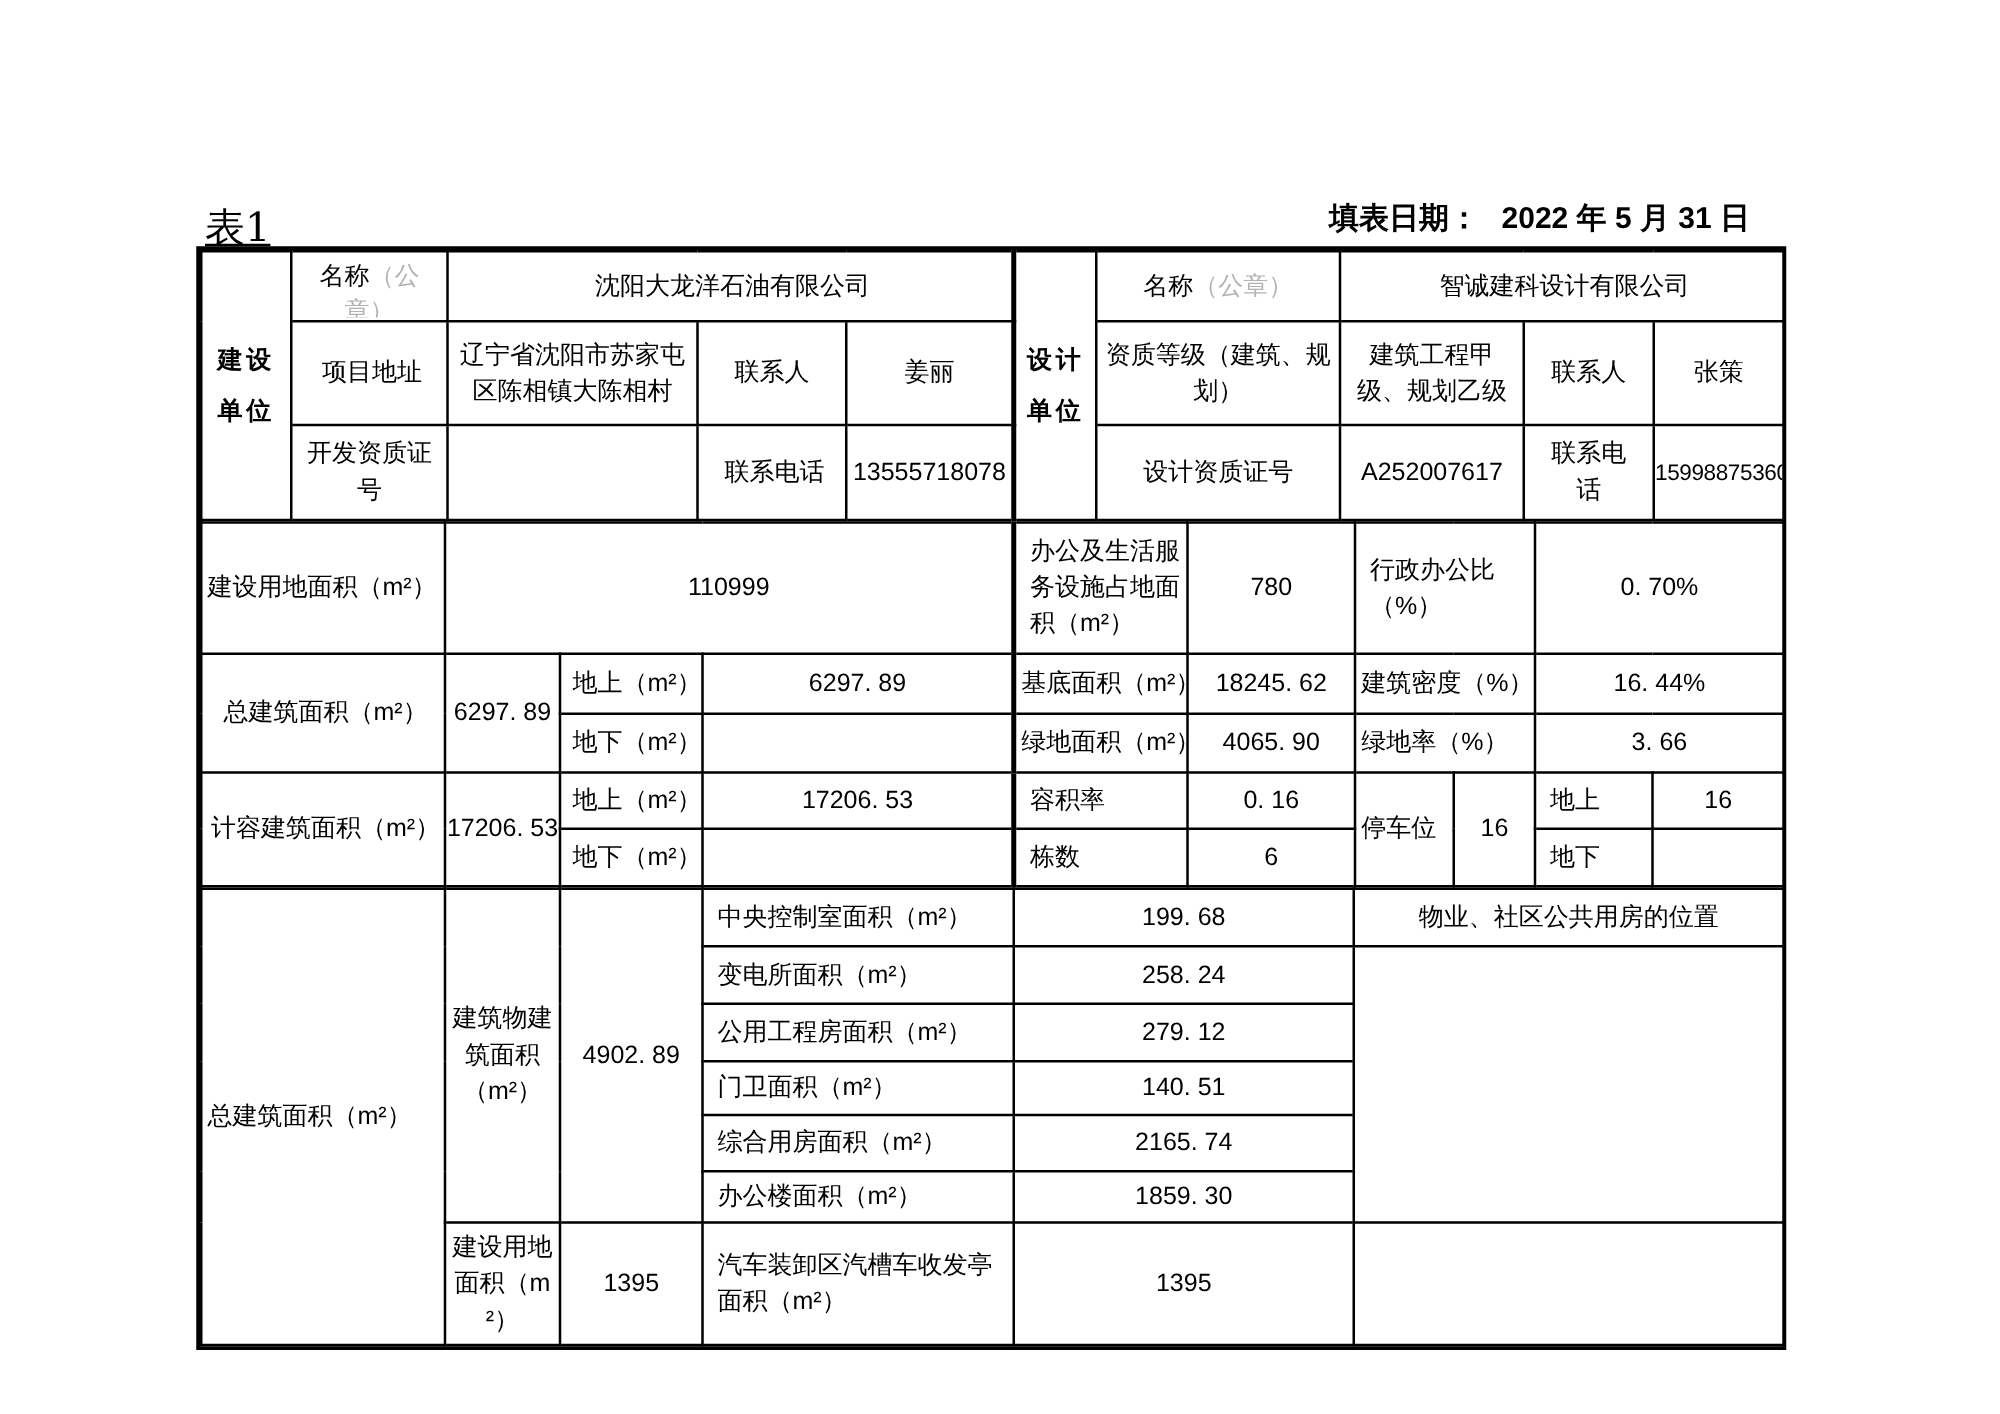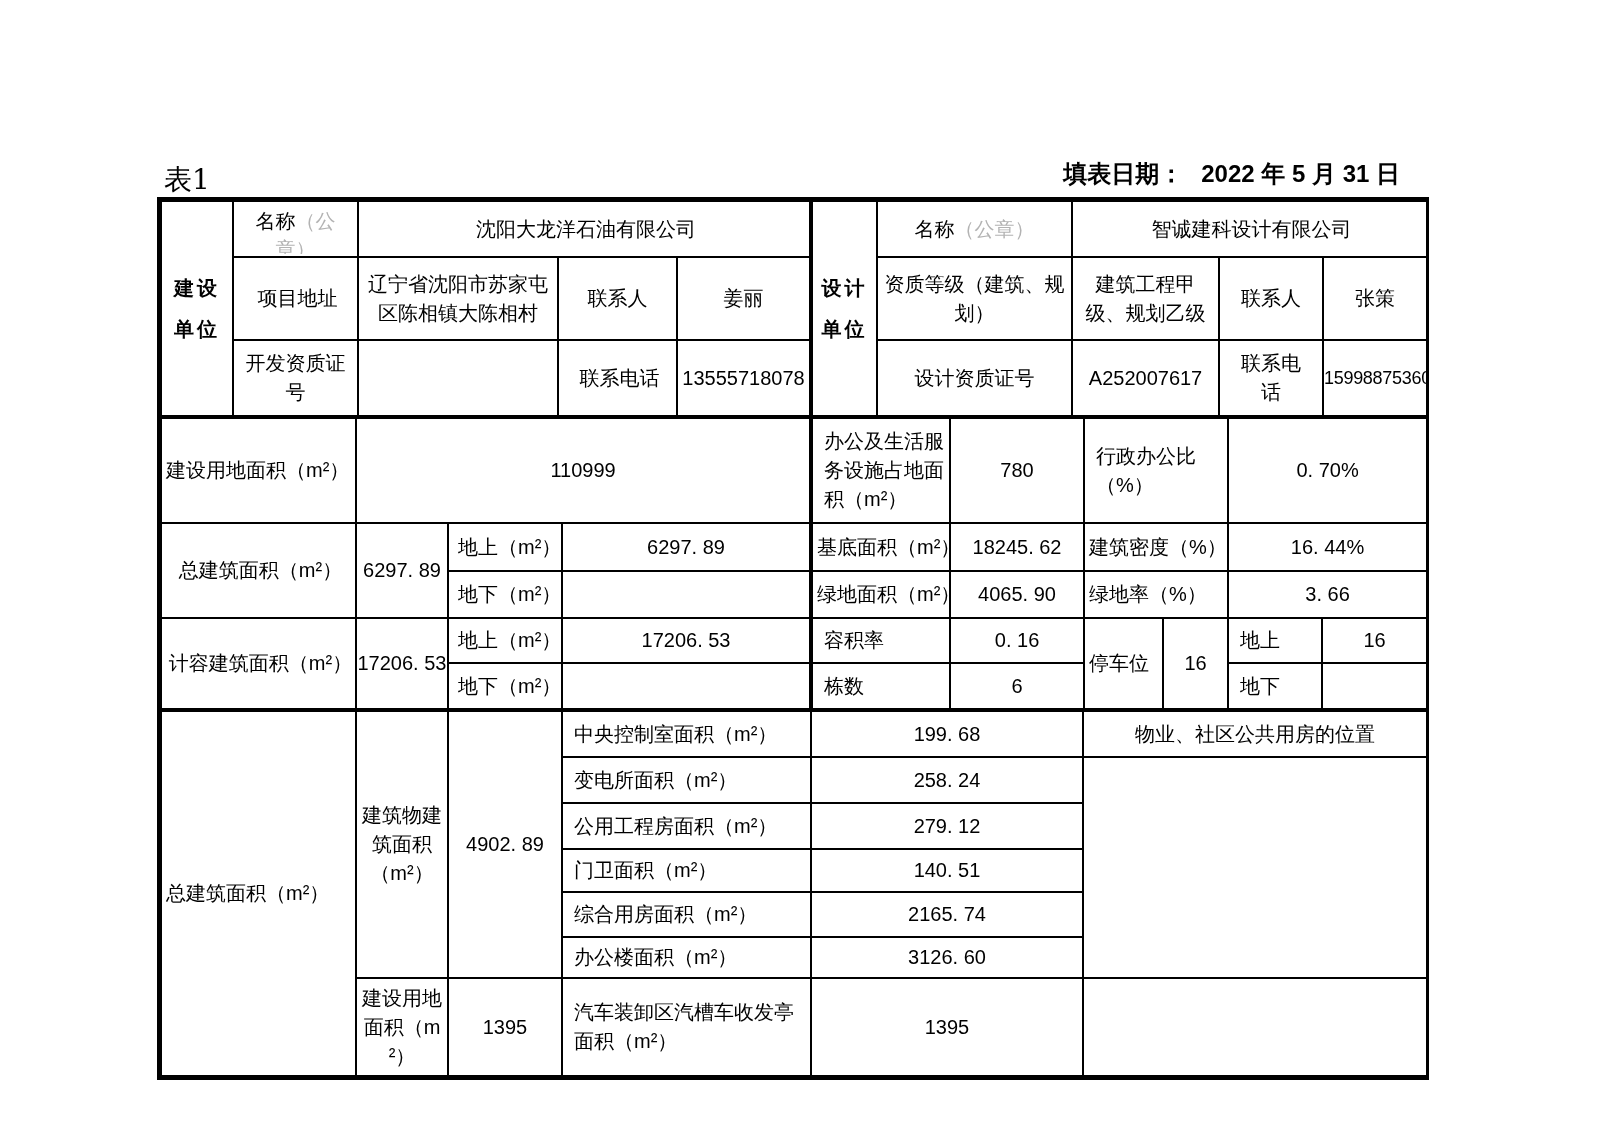--- a/index.html
+++ b/index.html
@@ -7,21 +7,21 @@
     position:relative; width:1600px; height:1131px; background:#fff;
     font-family:"Liberation Sans", sans-serif; color:#000; overflow:hidden;
   }
   .doc-title {
     position:absolute; top:14px; left:0; width:1550px; text-align:center;
     font-family:"DejaVu Serif", serif; font-size:89px; font-weight:500;
     letter-spacing:1px; white-space:nowrap;
   }
   .table-label {
     position:absolute; left:164px; top:161px;
-    font-family:"DejaVu Serif", serif; font-size:28px;
+    font-family:"DejaVu Serif", serif; font-size:32px;text-decoration:underline;
   }
   .fill-date {
     position:absolute; top:158px; left:900px; width:500px; text-align:right;
     font-size:24px; font-weight:bold; white-space:nowrap;
   }
   .fill-date .gap { display:inline-block; width:18px; }
 
   .tbl-wrap {
     position:absolute; left:157px; top:197px; width:1272px;
     border:3px solid #000; box-sizing:border-box; background:#fff;
@@ -203,21 +203,21 @@
       <tr style="height:43px">
         <td class="sub">门卫面积（m²）</td>
         <td class="num">140. 51</td>
       </tr>
       <tr style="height:45px">
         <td class="sub">综合用房面积（m²）</td>
         <td class="num">2165. 74</td>
       </tr>
       <tr style="height:41px">
         <td class="sub">办公楼面积（m²）</td>
-        <td class="num">3126. 60</td>
+        <td class="num">1859. 30</td>
       </tr>
       <tr style="height:98px">
         <td class="grayT">建设用地面积（m²）</td>
         <td class="grayT num">1395</td>
         <td class="sub grayT">汽车装卸区汽槽车收发亭面积（m²）</td>
         <td class="grayT num">1395</td>
         <td class="grayT"></td>
       </tr>
     </tbody>
       </table>

